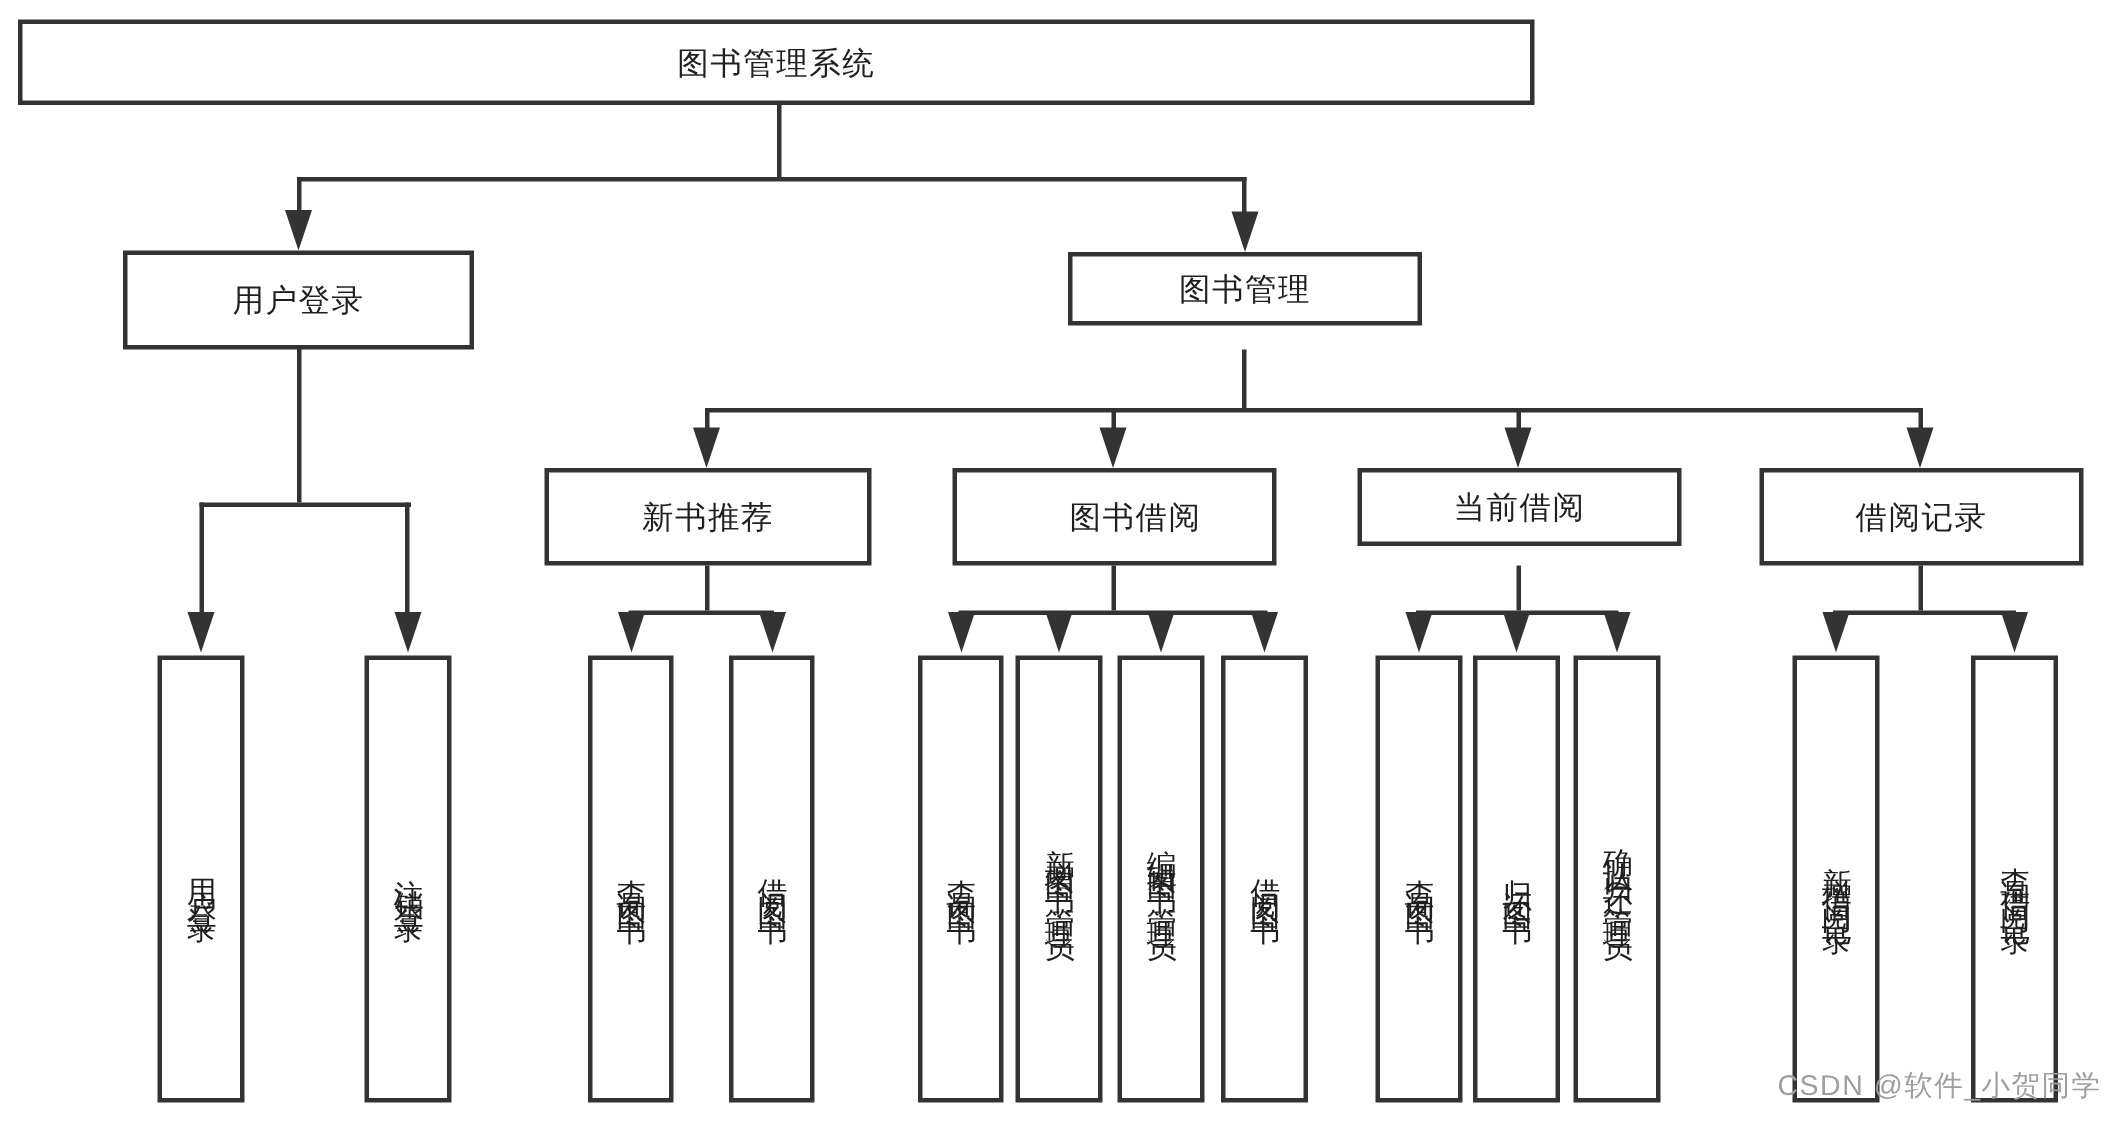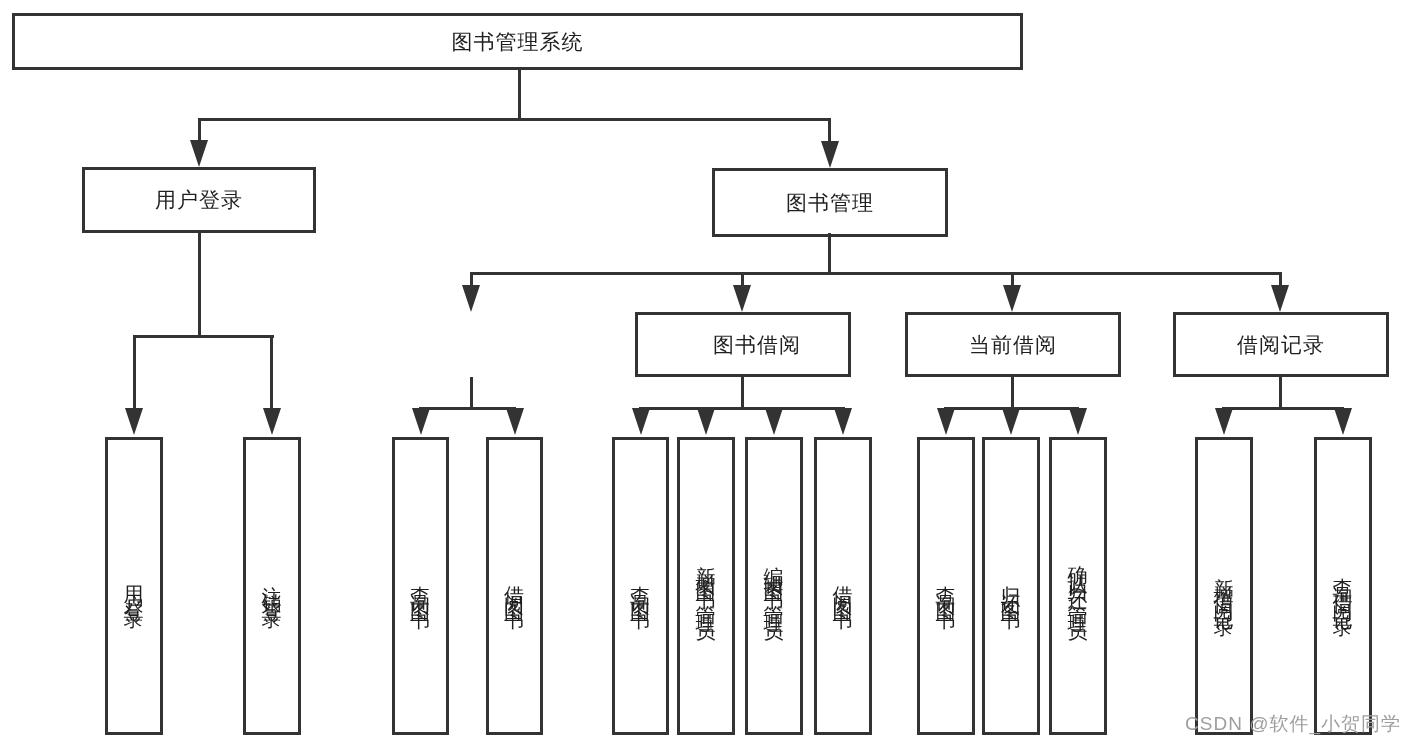--- a/index.html
+++ b/index.html
@@ -22,30 +22,33 @@
 <div class="chart">
 
   <div class="box h" style="left:12px;top:13px;width:1011px;height:57px;align-items:center;">
     <span>图书管理系统</span>
   </div>
 
   <div class="box h" style="left:82px;top:167px;width:234px;height:66px;">
     <span>用户登录</span>
   </div>
 
-  <div class="box h" style="left:712px;top:168px;width:236px;height:69px;">
+  <div class="box h" style="left:712px;top:168px;width:236px;height:49px;">
     <span>图书管理</span>
   </div>
 
+  <div class="box h" style="left:363px;top:312px;width:218px;height:65px;">
+    <span>新书推荐</span>
+  </div>
 
   <div class="box h" style="left:635px;top:312px;width:216px;height:65px;padding-left:28px;">
     <span>图书借阅</span>
   </div>
 
-  <div class="box h" style="left:905px;top:312px;width:216px;height:65px;">
+  <div class="box h" style="left:905px;top:312px;width:216px;height:52px;">
     <span>当前借阅</span>
   </div>
 
   <div class="box h" style="left:1173px;top:312px;width:216px;height:65px;">
     <span>借阅记录</span>
   </div>
 
   <div class="box v" style="left:105px;top:437px;width:58px;height:298px;">
     <span>用户登录</span>
   </div>

